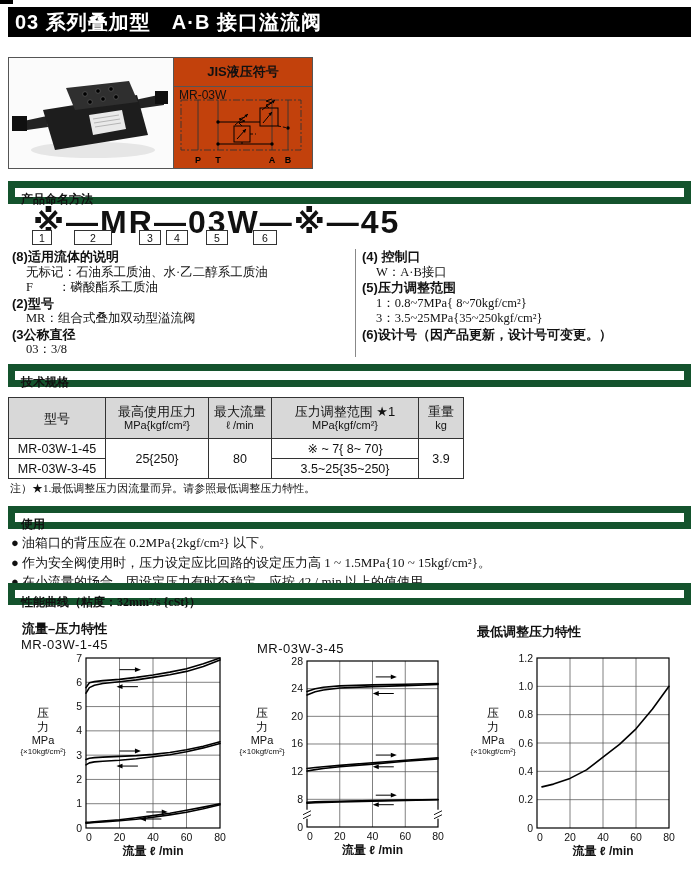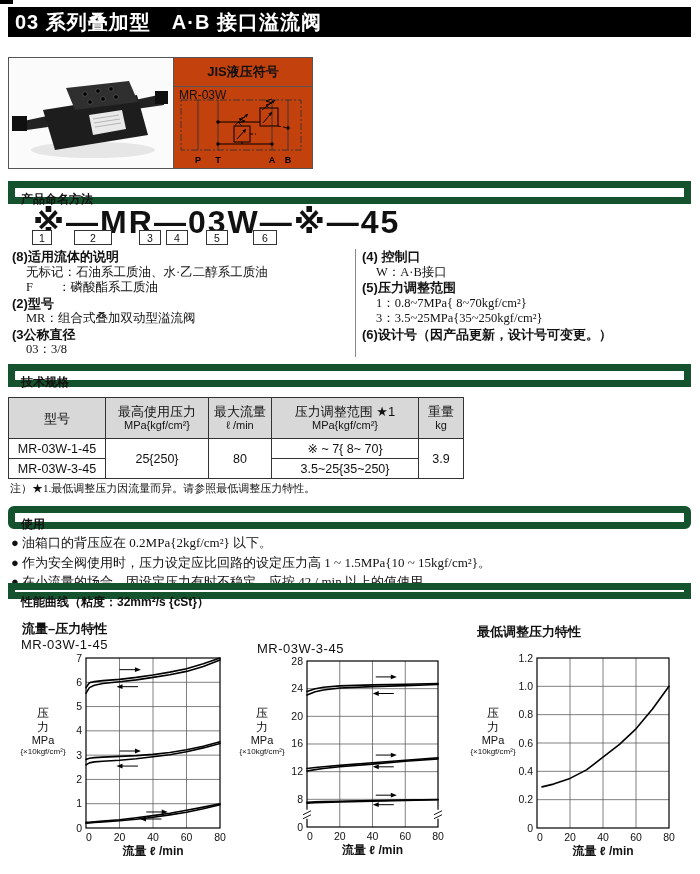--- a/index.html
+++ b/index.html
@@ -13,22 +13,22 @@
   .photo-cell{width:164px;border-right:1px solid #555;background:#fbfbfb;position:relative;}
   .symbol-cell{flex:1;position:relative;}
   .symbol-header{height:28px;border-bottom:1px solid #555;font-weight:bold;font-size:13px;
         text-align:center;line-height:28px;}
   .symbol-model{position:absolute;left:5px;top:30px;font-size:12px;}
   .jis-svg{position:absolute;left:2px;top:40px;}
   .sec-head{position:absolute;left:8px;width:683px;height:23px;border:7px solid #14532d;font-weight:bold;
         font-size:12px;line-height:22px;padding-left:6px;box-sizing:border-box;background:#fff;}
   #h-naming{top:181px;}
   #h-specs{top:364px;}
-  #h-usage{top:506px;border-radius:6px;}
-  #h-curves{top:583px;height:16px;line-height:24px;}
+  #h-usage{top:506px;}
+  #h-curves{top:583px;height:22px;line-height:24px;font-family:Liberation Serif, serif;}
   .code-line{position:absolute;left:33px;top:203px;font-size:32px;font-weight:bold;letter-spacing:2px;}
   .code-box{position:absolute;top:230px;height:15px;border:1px solid #333;font-size:10.5px;text-align:center;
         line-height:14px;box-sizing:border-box;background:#fff;}
   .cb1{left:32px;width:20px;} .cb2{left:74px;width:38px;} .cb3{left:139px;width:22px;}
   .cb4{left:166px;width:22px;} .cb5{left:206px;width:22px;} .cb6{left:253px;width:24px;}
   .ncol{position:absolute;top:249px;font-size:12.5px;line-height:15.5px;width:338px;}
   .ncol-left{left:12px;} .ncol-right{left:362px;}
   .ntitle{font-weight:bold;font-size:13px;}
   .nline{padding-left:14px;font-family:"Liberation Serif","DejaVu Serif",serif;}
   .vdivider{position:absolute;left:355px;top:249px;width:1px;height:108px;background:#888;}

